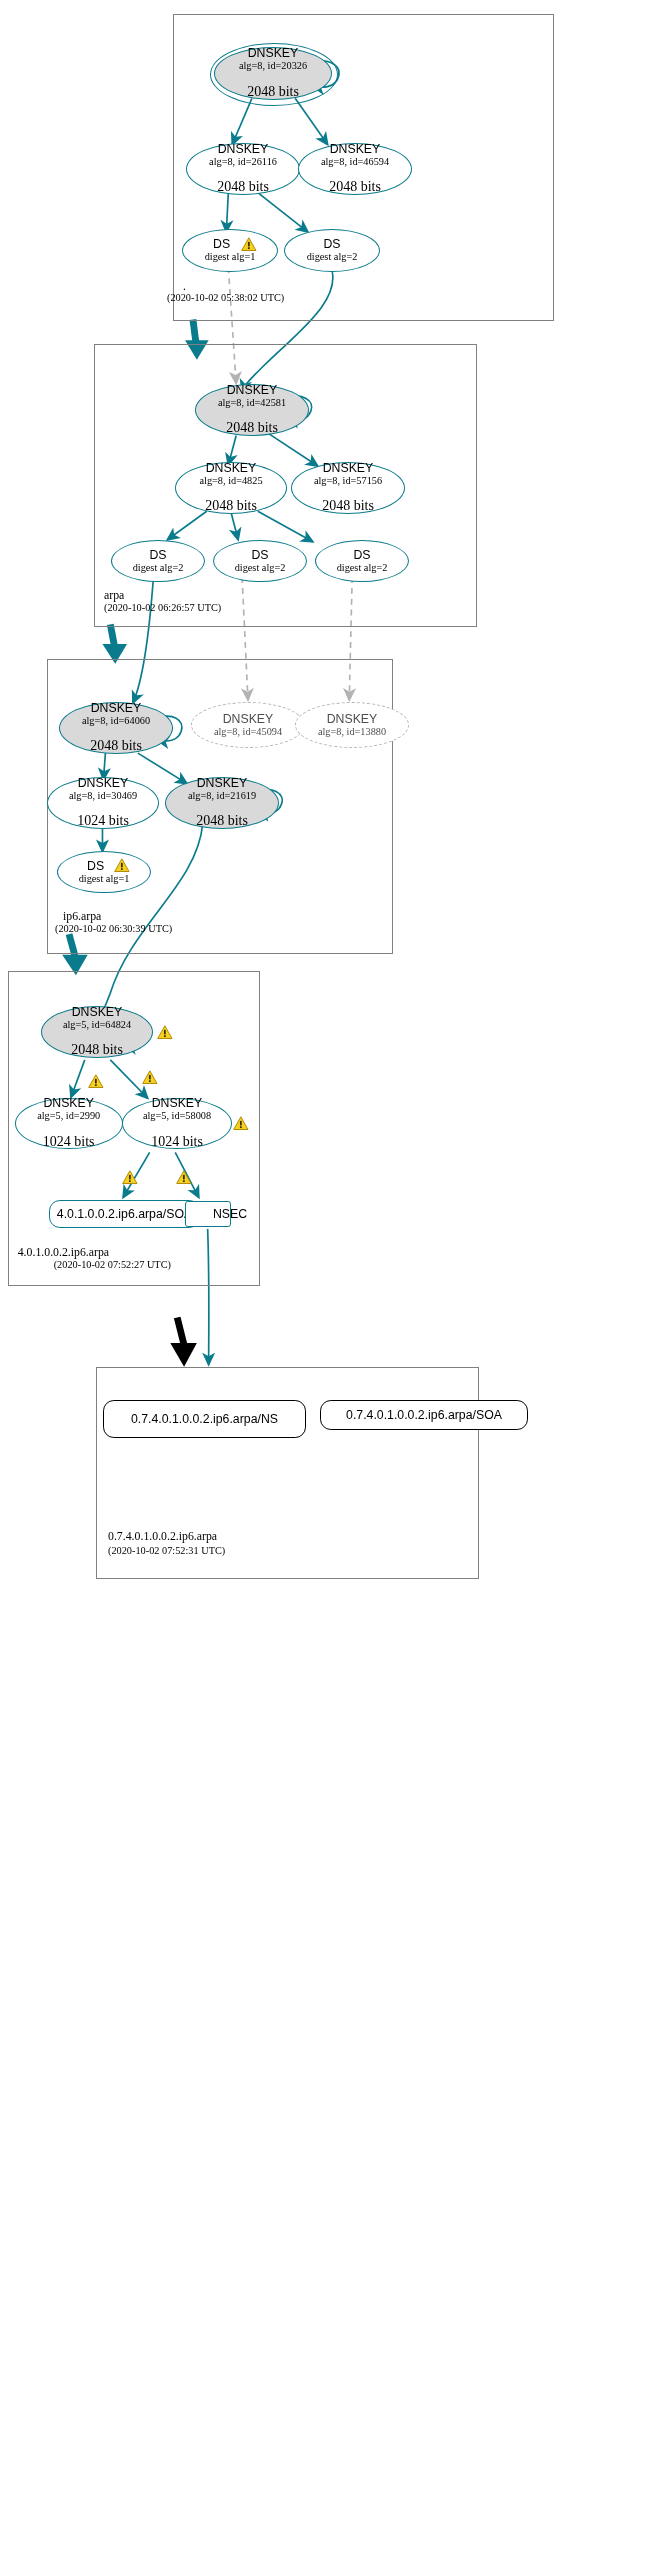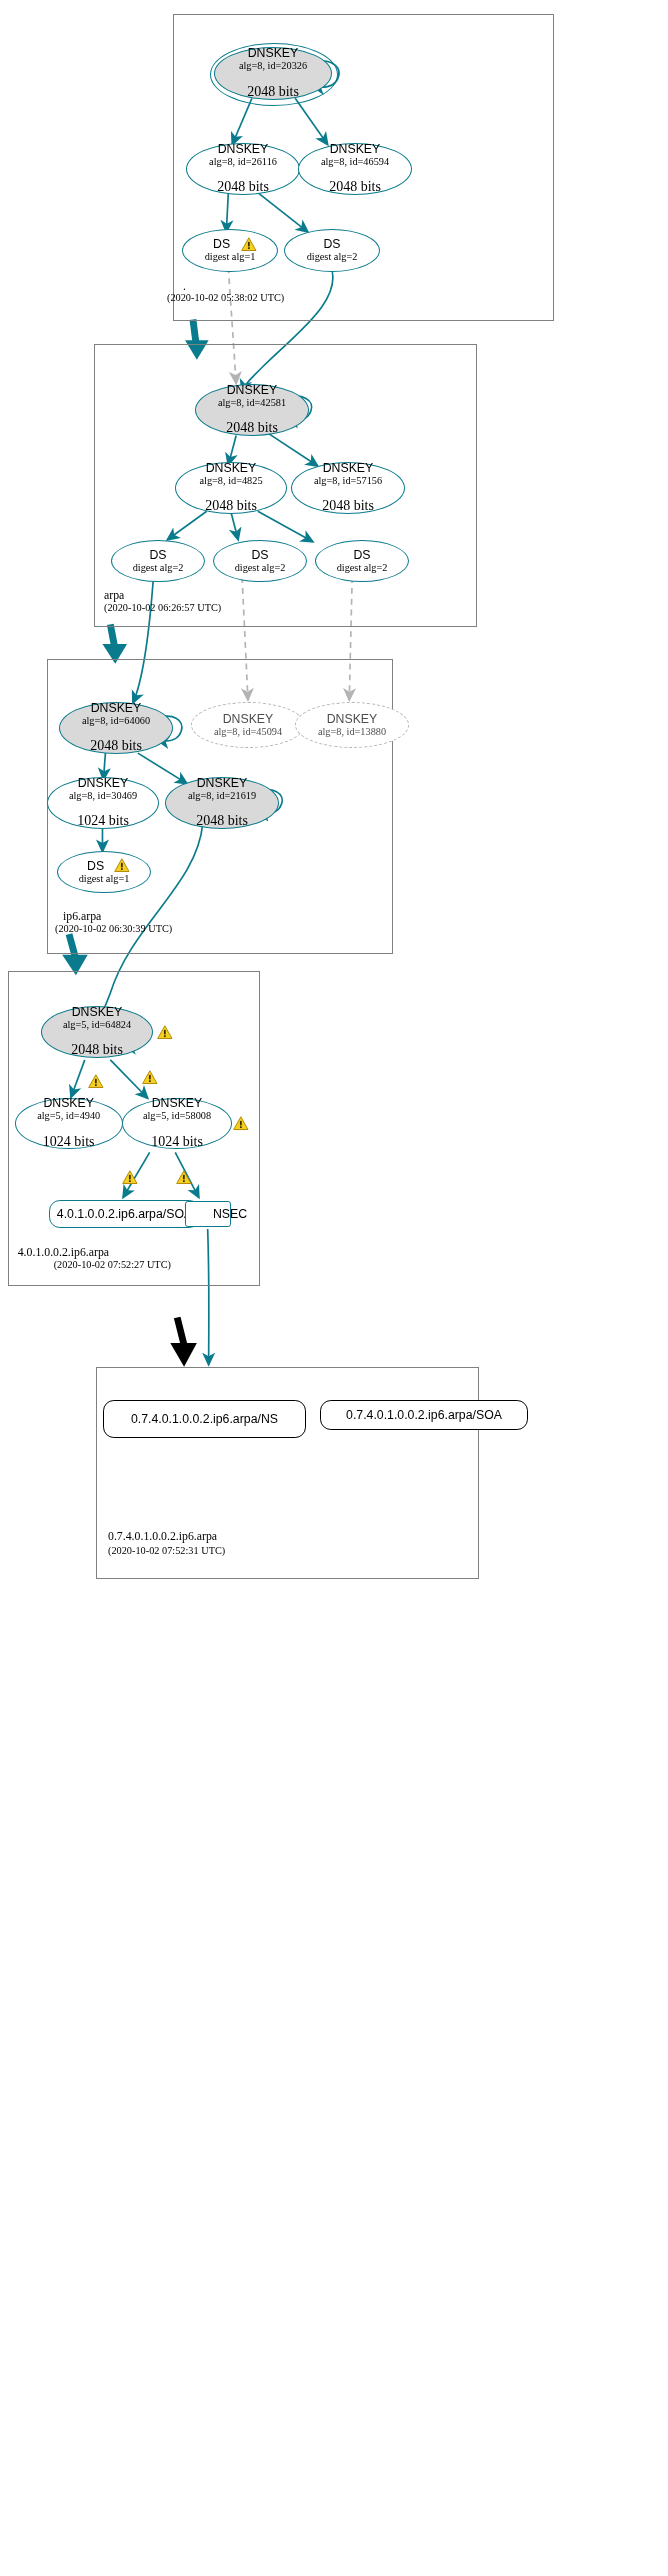--- a/index.html
+++ b/index.html
@@ -267,21 +267,21 @@
     <rect x="7.1" y="10.5" width="1.8" height="1.8" fill="#3a2d00"></rect>
   </svg>
   <svg class="warn" viewBox="0 0 16 15" style="left:142px;top:1070px;">
     <path d="M8,0.8 L15.3,13.8 L0.7,13.8 Z" fill="#f5d020" stroke="#b08a00" stroke-width="1"></path>
     <rect x="7.1" y="5" width="1.8" height="4.6" fill="#3a2d00"></rect>
     <rect x="7.1" y="10.5" width="1.8" height="1.8" fill="#3a2d00"></rect>
   </svg>
 
   <div class="node e-solid" style="left:14.7px;top:1098px;width:108px;height:51px;">
     <span class="t1">DNSKEY</span>
-    <span class="t2">alg=5, id=4940</span>
+    <span class="t2">alg=5, id=2990</span>
     <span class="t3">1024 bits</span>
   </div>
 
   <div class="node e-solid" style="left:122px;top:1098px;width:110px;height:51px;">
     <span class="t1">DNSKEY</span>
     <span class="t2">alg=5, id=58008</span>
     <span class="t3">1024 bits</span>
   </div>
   <svg class="warn" viewBox="0 0 16 15" style="left:233px;top:1116px;">
     <path d="M8,0.8 L15.3,13.8 L0.7,13.8 Z" fill="#f5d020" stroke="#b08a00" stroke-width="1"></path>

